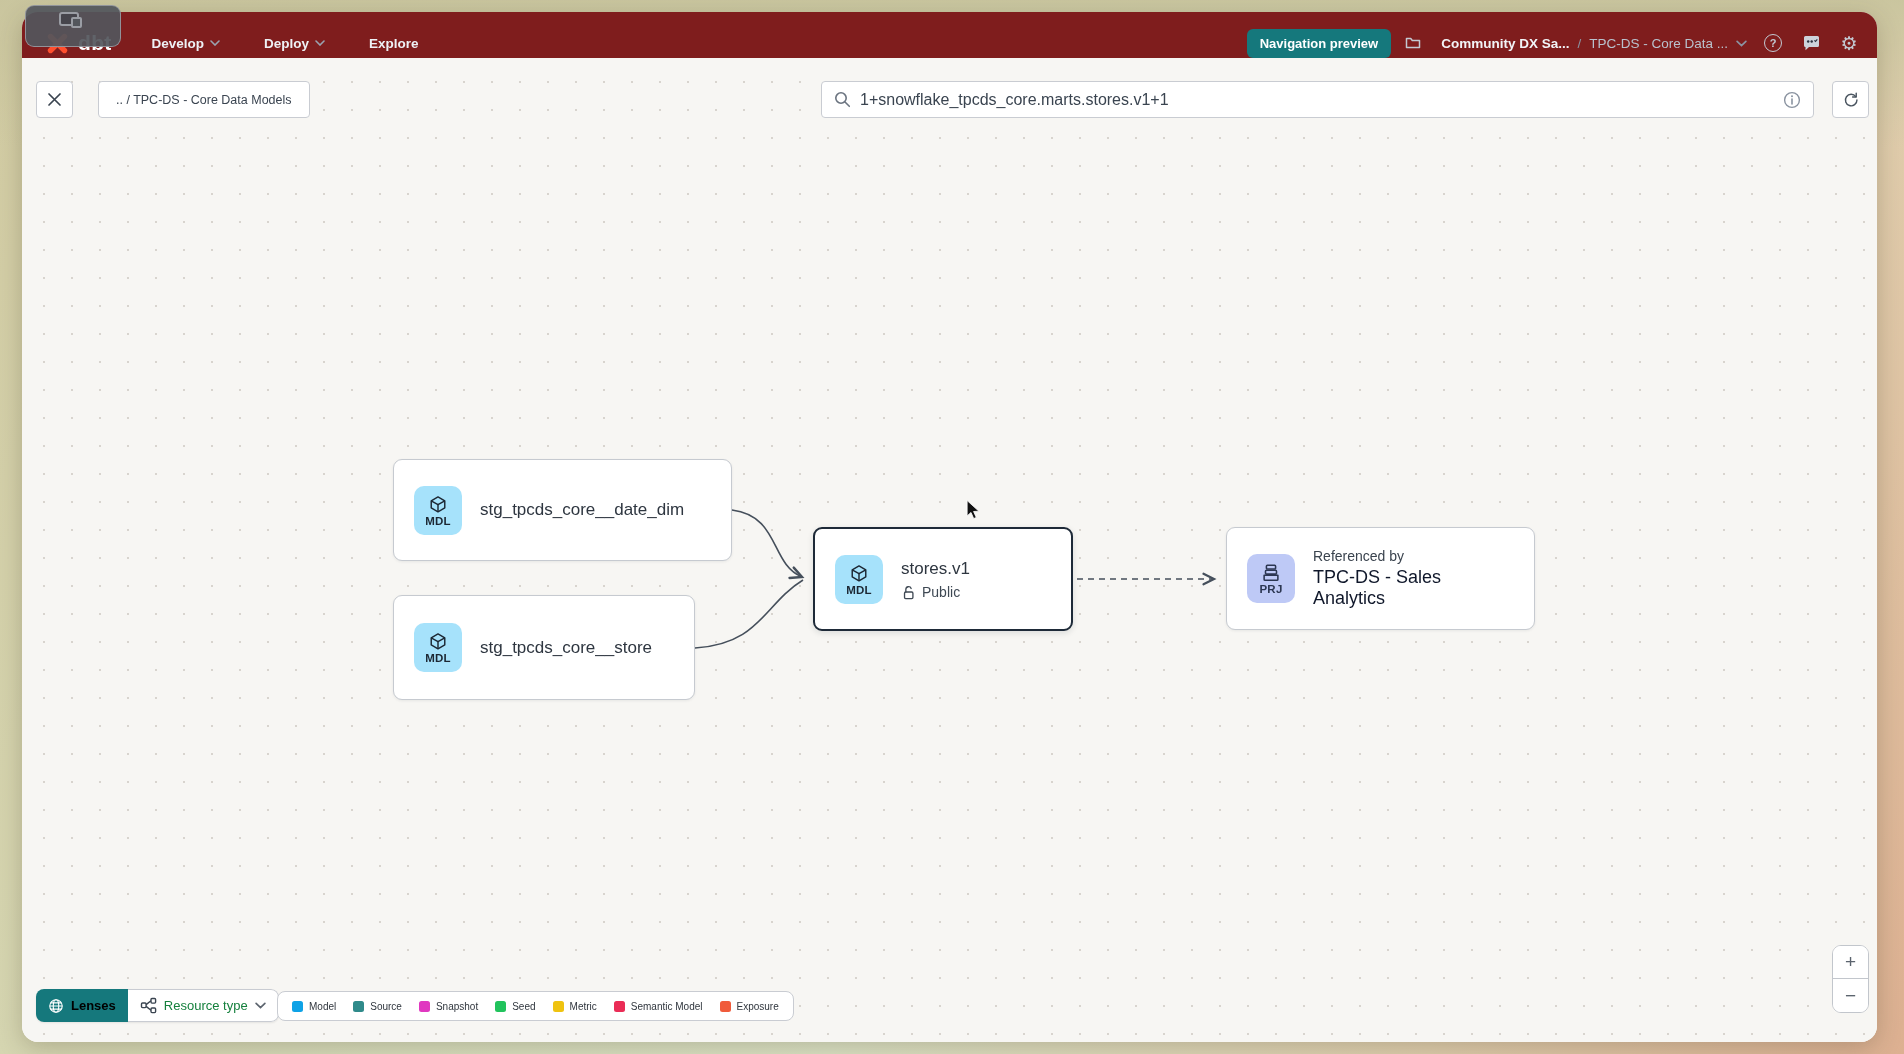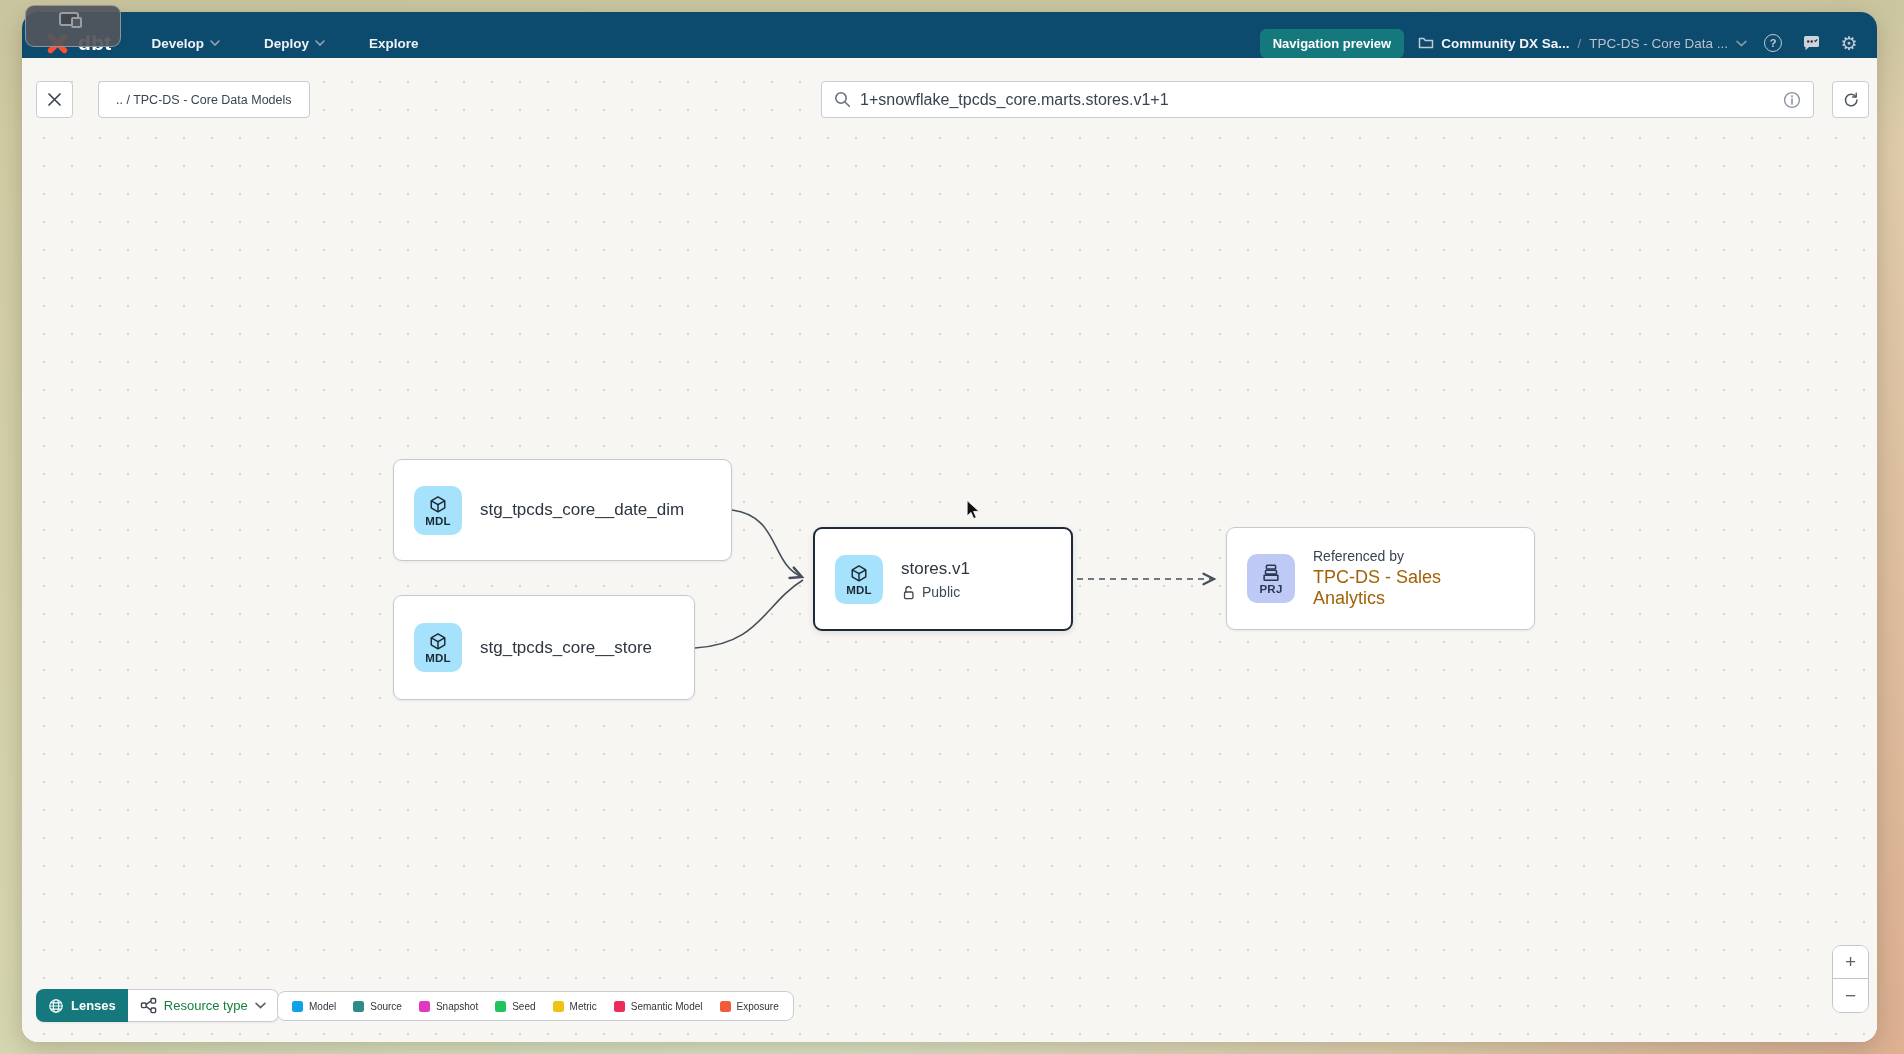--- a/index.html
+++ b/index.html
@@ -30,32 +30,32 @@
   
   .app-window {
     position:absolute; left:22px; top:12px; width:1855px; height:1030px;
     border-radius:16px; overflow:hidden; background:#f7f6f3;
     box-shadow:0 6px 24px rgba(60,50,30,.25);
   }
 
   
   .navbar {
     position:absolute; left:0; top:0; right:0; height:62px;
-    background:#0c4a6e; display:flex; align-items:center; padding:0 16px 0 22px;
+    background:#7f1d1d; display:flex; align-items:center; padding:0 16px 0 22px;
   }
   .brand { display:flex; align-items:center; gap:7px; margin-right:40px; }
   .brand-text { color:#fff; font-weight:bold; font-size:21px; letter-spacing:.3px; }
   .nav-menu { display:flex; align-items:center; gap:44px; }
   .nav-item { display:flex; align-items:center; gap:6px; color:#eef1f5;
     font-size:13.5px; font-weight:bold; cursor:pointer; }
   .nav-right { margin-left:auto; display:flex; align-items:center; gap:14px; }
   .preview-badge { background:#15787c; color:#fff; font-size:13px; font-weight:bold;
     padding:7px 13px; border-radius:6px; }
   .crumb { display:flex; align-items:center; gap:8px; }
-  .crumb-account { color:#f2f4f7; font-weight:bold; font-size:13.5px; display:flex; align-items:center; gap:7px;}
+  .crumb-account { color:#f2f4f7; font-weight:bold; font-size:13.5px; display:flex; align-items:center; gap:20px;}
   .crumb-sep { color:#8b94a3; font-size:13.5px; }
   .crumb-project { color:#b9c1cc; font-size:13.5px; }
   .nav-iconbtn { width:24px; height:24px; display:flex; align-items:center; justify-content:center; cursor:pointer; }
   .help-circle { width:18px; height:18px; border:1.6px solid #c3c9d2; border-radius:50%;
     color:#c3c9d2; font-size:11px; font-weight:bold; display:flex; align-items:center; justify-content:center; }
   .gear-glyph { font-family:"DejaVu Sans", sans-serif; color:#c3c9d2; font-size:19px; line-height:1; }
 
   
   .canvas {
     position:absolute; left:0; top:46px; right:0; bottom:0;
@@ -86,27 +86,27 @@
     box-shadow:0 1px 3px rgba(20,30,40,.07); }
   .node.selected { border:2px solid #1e2a38; box-shadow:0 2px 6px rgba(20,30,40,.12); }
   .node-badge { width:48px; height:49px; border-radius:10px; display:flex; flex-direction:column;
     align-items:center; justify-content:center; gap:0; flex:0 0 auto; }
   .badge-mdl { background:#a6e2fb; color:#1c2733; }
   .badge-prj { background:#bec9f6; color:#2c3752; }
   .node-badge .badge-label { font-size:11.5px; font-weight:bold; margin-top:-1px; letter-spacing:.2px;}
   .node-title { font-size:17px; color:#2e3640; }
   .node-sub { display:flex; align-items:center; gap:6px; font-size:14px; color:#3f4954; margin-top:5px; }
   .node-caption { font-size:14px; color:#3a434e; margin-bottom:3px; }
-  .node-title-lg { font-size:18px; color:#a16207; }
+  .node-title-lg { font-size:18px; color:#0f172a; }
 
   
   .lens-control { position:absolute; left:14px; top:977px; height:33px; display:flex;
     border-radius:8px; overflow:hidden; box-shadow:0 1px 2px rgba(0,0,0,.08); }
   .lens-seg { display:flex; align-items:center; gap:7px; padding:0 12px; font-size:13px; cursor:pointer; }
-  .lens-seg.teal { background:#15787c; color:#ffffff; font-weight:bold; }
+  .lens-seg.teal { background:#15787c; color:#000000; font-weight:bold; }
   .lens-seg.white { background:#fff; color:#15803d; border:1px solid #c9ccd2; border-left:none;
     border-radius:0 8px 8px 0; }
   .legend-pill { position:absolute; left:255px; top:979px; height:30px; background:#fff;
     border:1px solid #c9ccd2; border-radius:8px; display:flex; align-items:center;
     gap:17px; padding:0 14px; }
   .legend-item { display:flex; align-items:center; gap:6px; font-size:10px; color:#30363e; }
   .legend-swatch { width:11px; height:11px; border-radius:2.5px; flex:0 0 auto; }
 
   .zoom-ctl { position:absolute; left:1810px; top:933px; width:37px; background:#fff;
     border:1px solid #c2c6cc; border-radius:9px; overflow:hidden; display:flex; flex-direction:column; }

